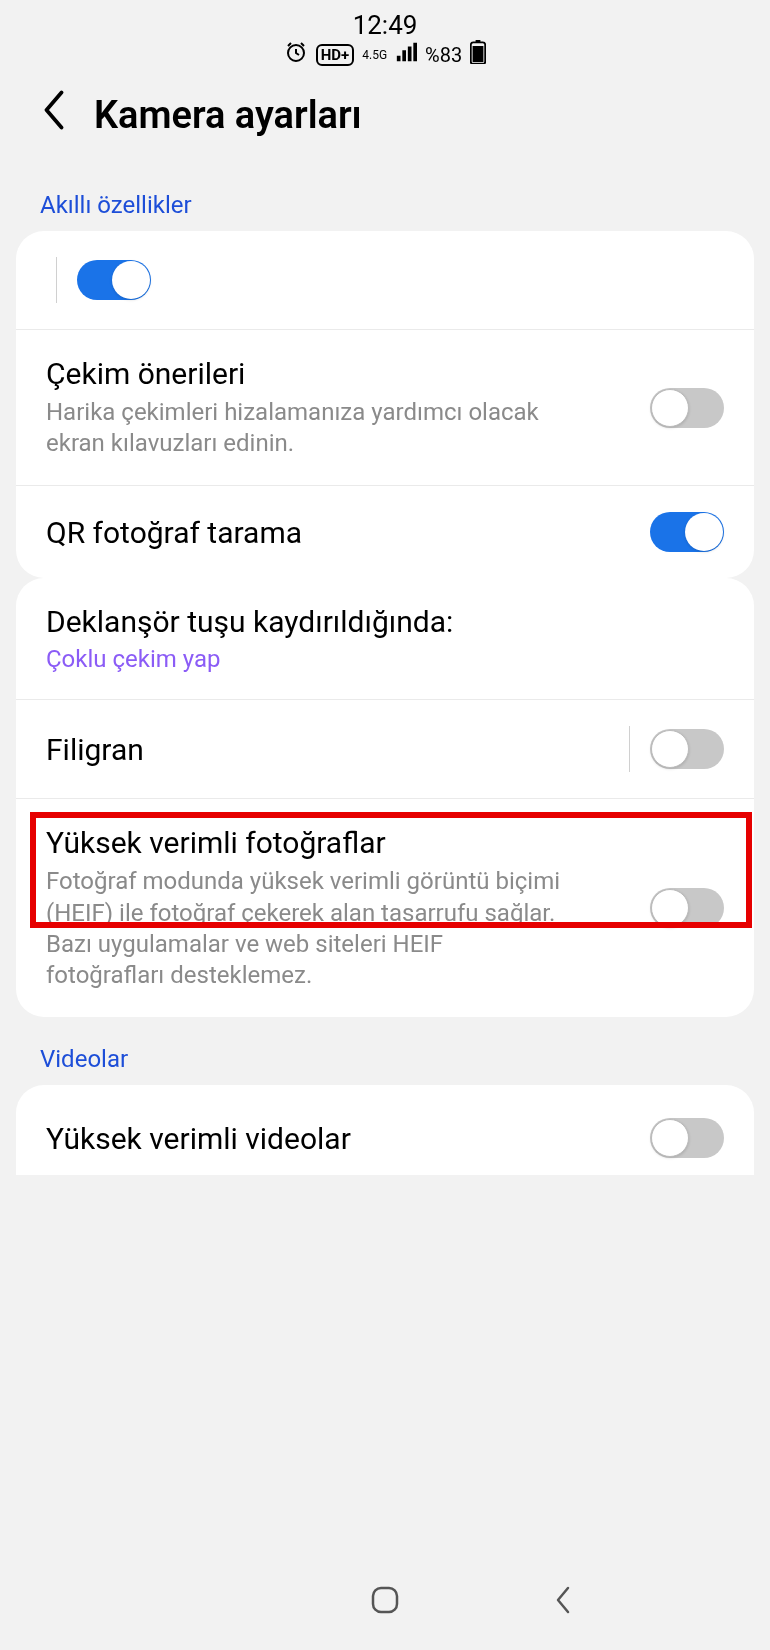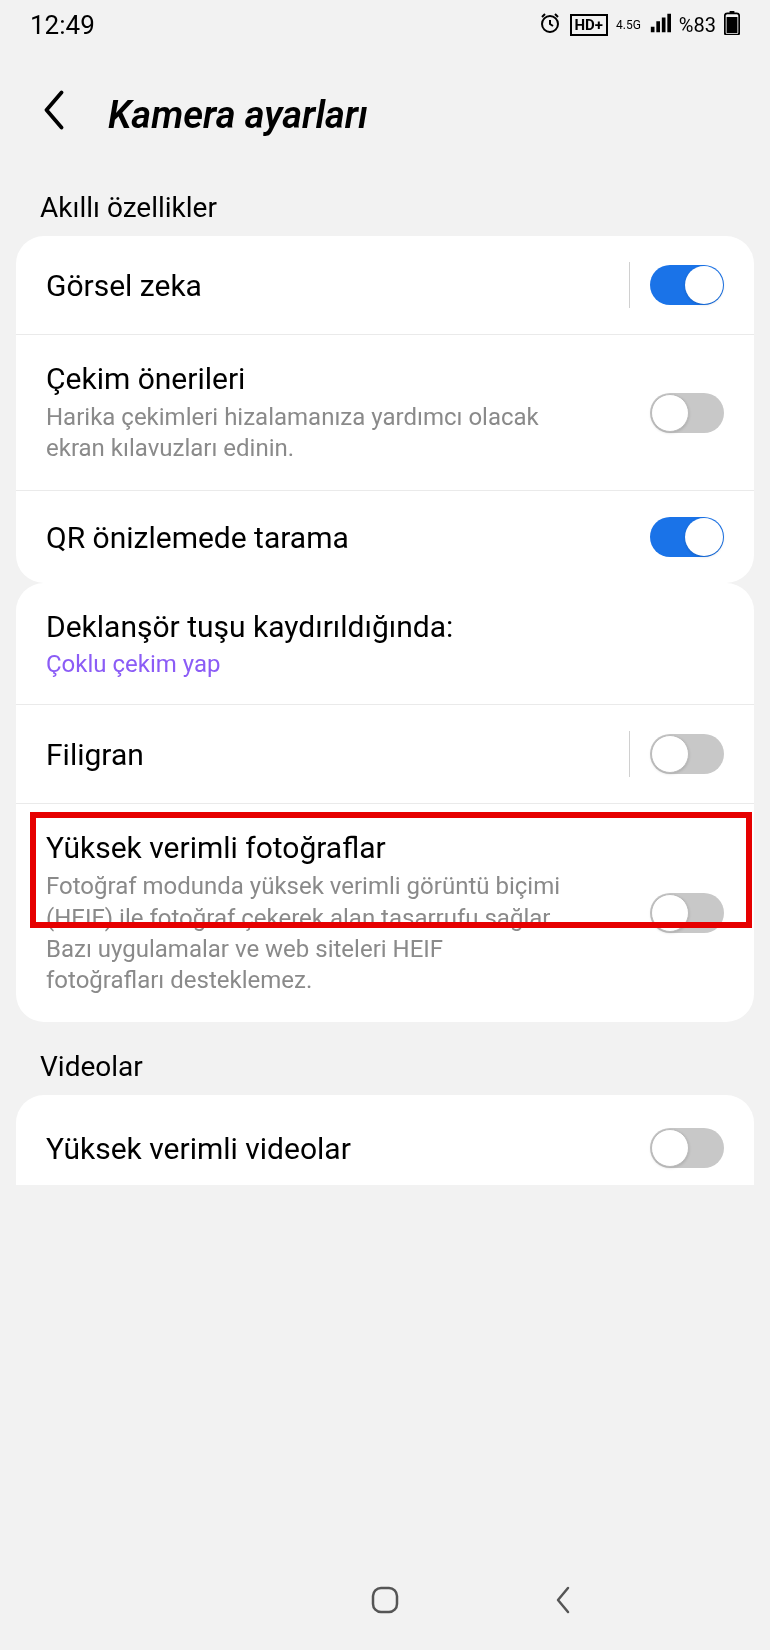--- a/index.html
+++ b/index.html
@@ -11,37 +11,37 @@
       overflow: hidden;
       position: relative;
     }
 
     .status-bar {
       display: flex;
       justify-content: space-between;
       align-items: center;
       padding: 10px 30px;
       height: 50px;
+      flex-direction: column;
     }
     .status-time { font-size: 26px; color: #000; font-weight: 400; }
     .status-right { display: flex; align-items: center; gap: 8px; font-size: 20px; color: #000; }
 
     .header {
       display: flex;
       align-items: center;
       padding: 40px 30px 40px 40px;
-      gap: 40px;
-      font-style: italic;
+      gap: 26px;
     }
     .back-btn { font-size: 38px; color: #000; }
     .header-title { font-size: 38px; font-weight: 600; color: #000; }
 
     .section-label {
-      font-size: 28px;
-      color: #000000;
+      font-size: 24px;
+      color: #1d4ed8;
       padding: 12px 40px 12px 40px;
     }
 
     .card {
       background: #fff;
       border-radius: 28px;
       margin: 0 16px;
       overflow: hidden;
     }
 
@@ -120,21 +120,21 @@
 
 <div class="status-bar">
   <div class="status-time">12:49</div>
   <div class="status-right">
     <span>
       <svg width="24" height="24" viewBox="0 0 24 24" fill="#000">
           <circle cx="12" cy="13" r="8" fill="none" stroke="#000" stroke-width="2"></circle>
           <path d="M12 9v4l3 2M4 6l3-3M20 6l-3-3" stroke="#000" stroke-width="2" fill="none"></path>
         </svg>
     </span>
-    <span style="font-weight:700;border:2px solid #000;padding:0 3px;font-size:15px;border-radius:0">HD+</span>
+    <span style="font-weight:700;border:2px solid #000;padding:0 3px;font-size:15px;border-radius:6px">HD+</span>
     <span style="font-size:12px;line-height:1">4.5G</span>
     <span>
       <svg width="22" height="22" viewBox="0 0 24 24">
           <path d="M2 22h4v-6H2zM8 22h4V10H8zM14 22h4V6h-4zM20 22h4V2h-4z" fill="#000"></path>
         </svg>
     </span>
     <span>%83</span>
     <span>
       <svg width="16" height="24" viewBox="0 0 12 20">
           <rect x="0" y="2" width="12" height="18" rx="2" fill="none" stroke="#000" stroke-width="1.5"></rect>
@@ -153,38 +153,35 @@
           <path d="M16 2L4 16l12 14" stroke="#000" stroke-width="3" stroke-linecap="round" stroke-linejoin="round"></path>
         </svg>
   </div>
   <div class="header-title">Kamera ayarları</div>
 </div>
 
 <div class="section-label">Akıllı özellikler</div>
 
 <div class="card">
   <div class="row">
-    <div class="row-content">
-      <div class="row-title">Görsel zeka</div>
-    </div>
     <div class="vdivider"></div>
     <div class="toggle on"></div>
   </div>
 
   <div class="row">
     <div class="row-content">
       <div class="row-title">Çekim önerileri</div>
       <div class="row-sub">Harika çekimleri hizalamanıza yardımcı olacak ekran kılavuzları edinin.</div>
     </div>
     <div class="toggle off"></div>
   </div>
 
   <div class="row">
     <div class="row-content">
-      <div class="row-title">QR önizlemede tarama</div>
+      <div class="row-title">QR fotoğraf tarama</div>
     </div>
     <div class="toggle on"></div>
   </div>
 </div>
 
 
 <div class="card">
   <div class="row">
     <div class="row-content">
       <div class="row-title">Deklanşör tuşu kaydırıldığında:</div>

